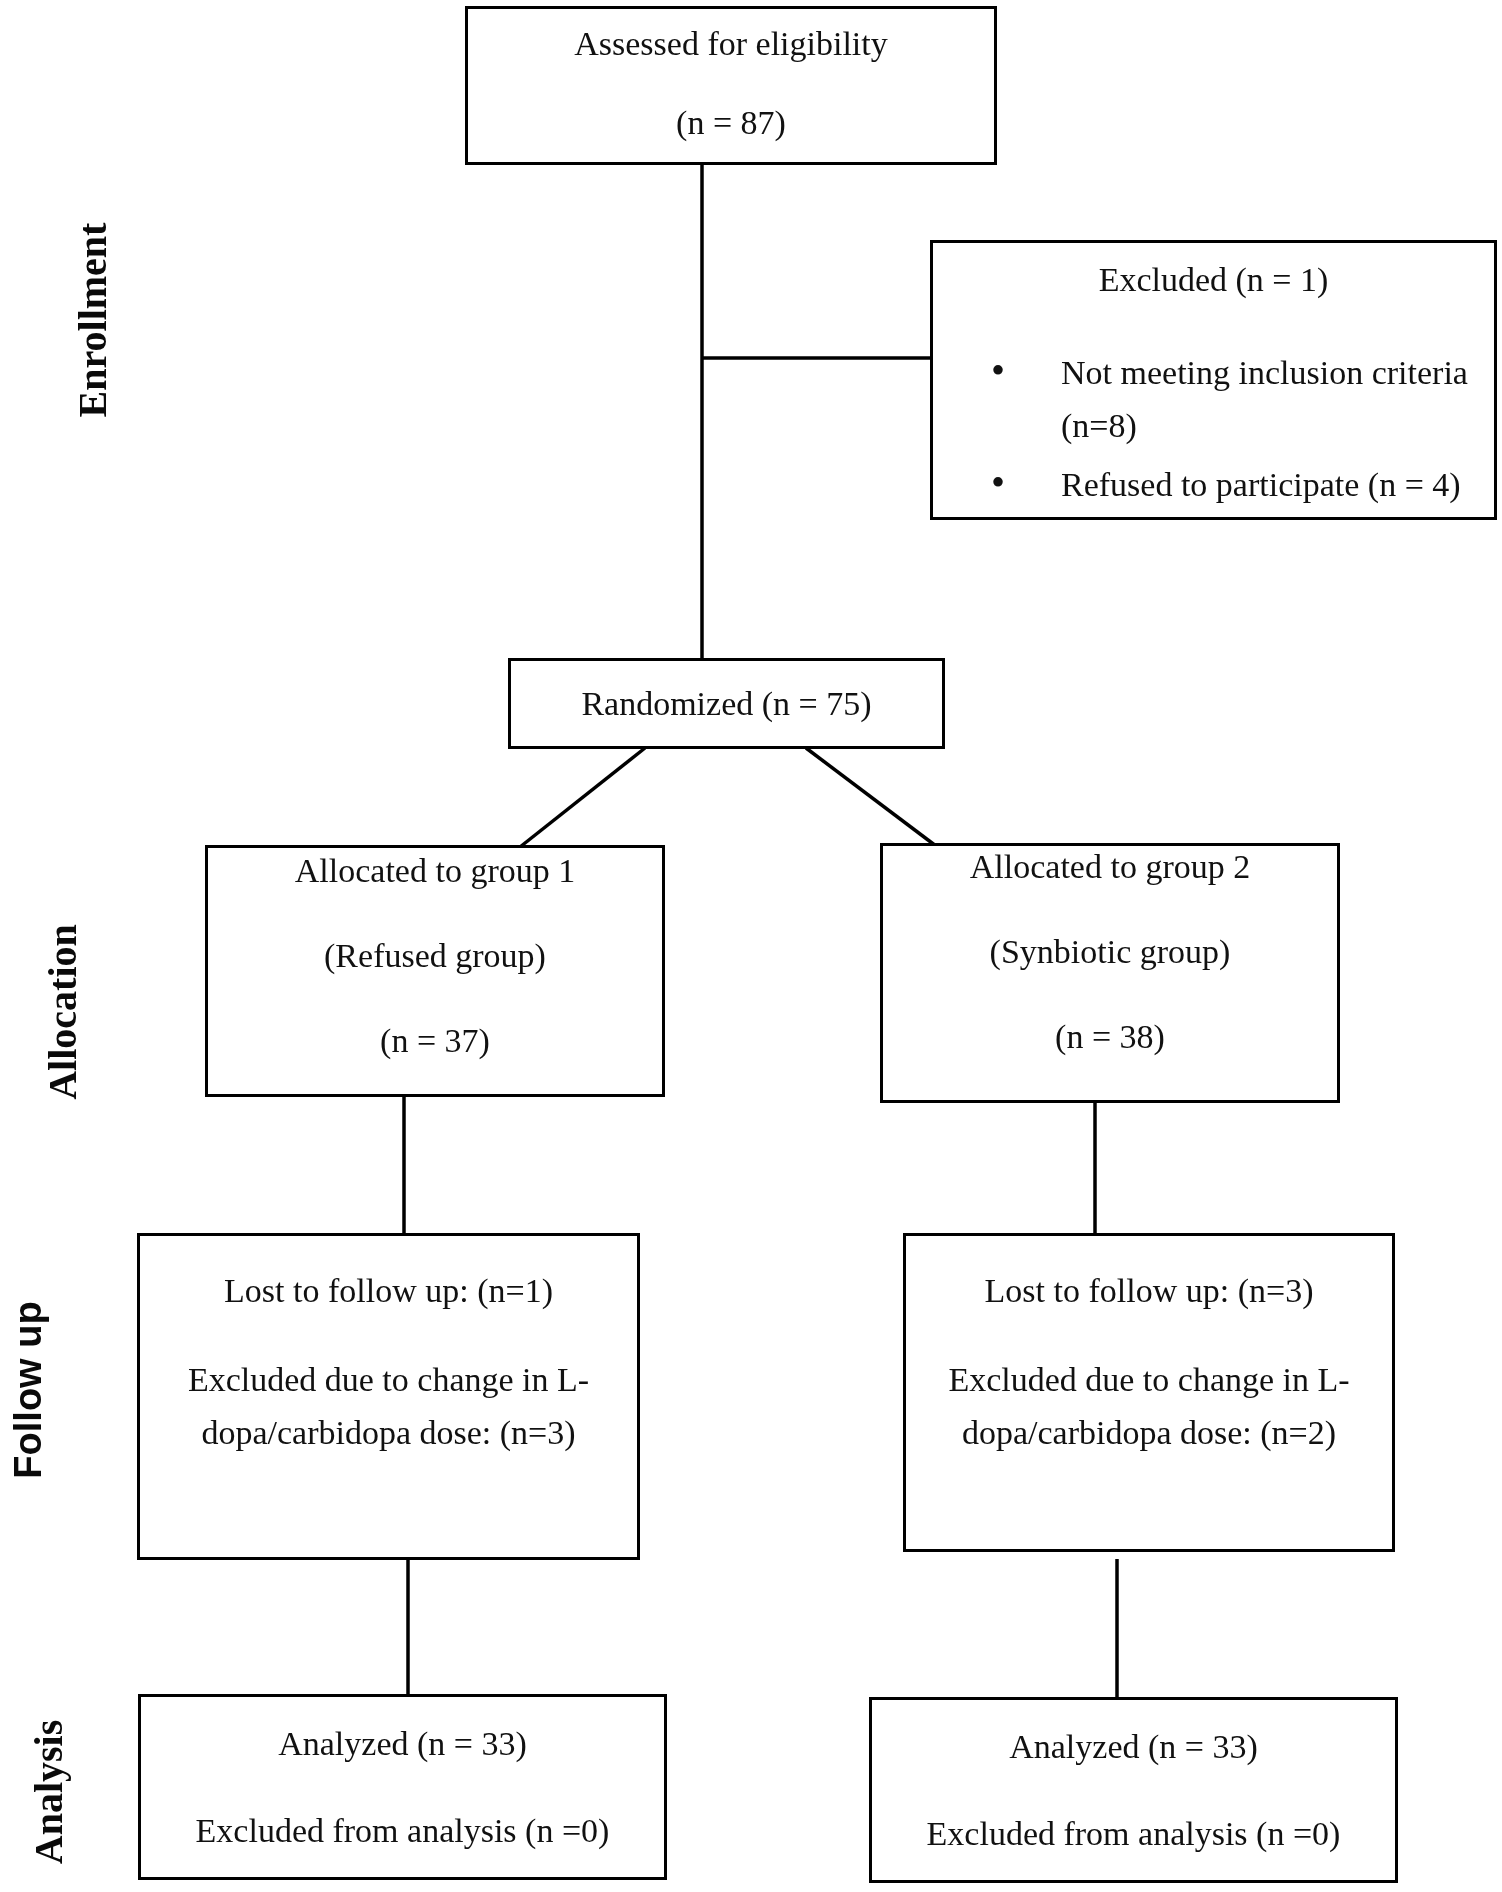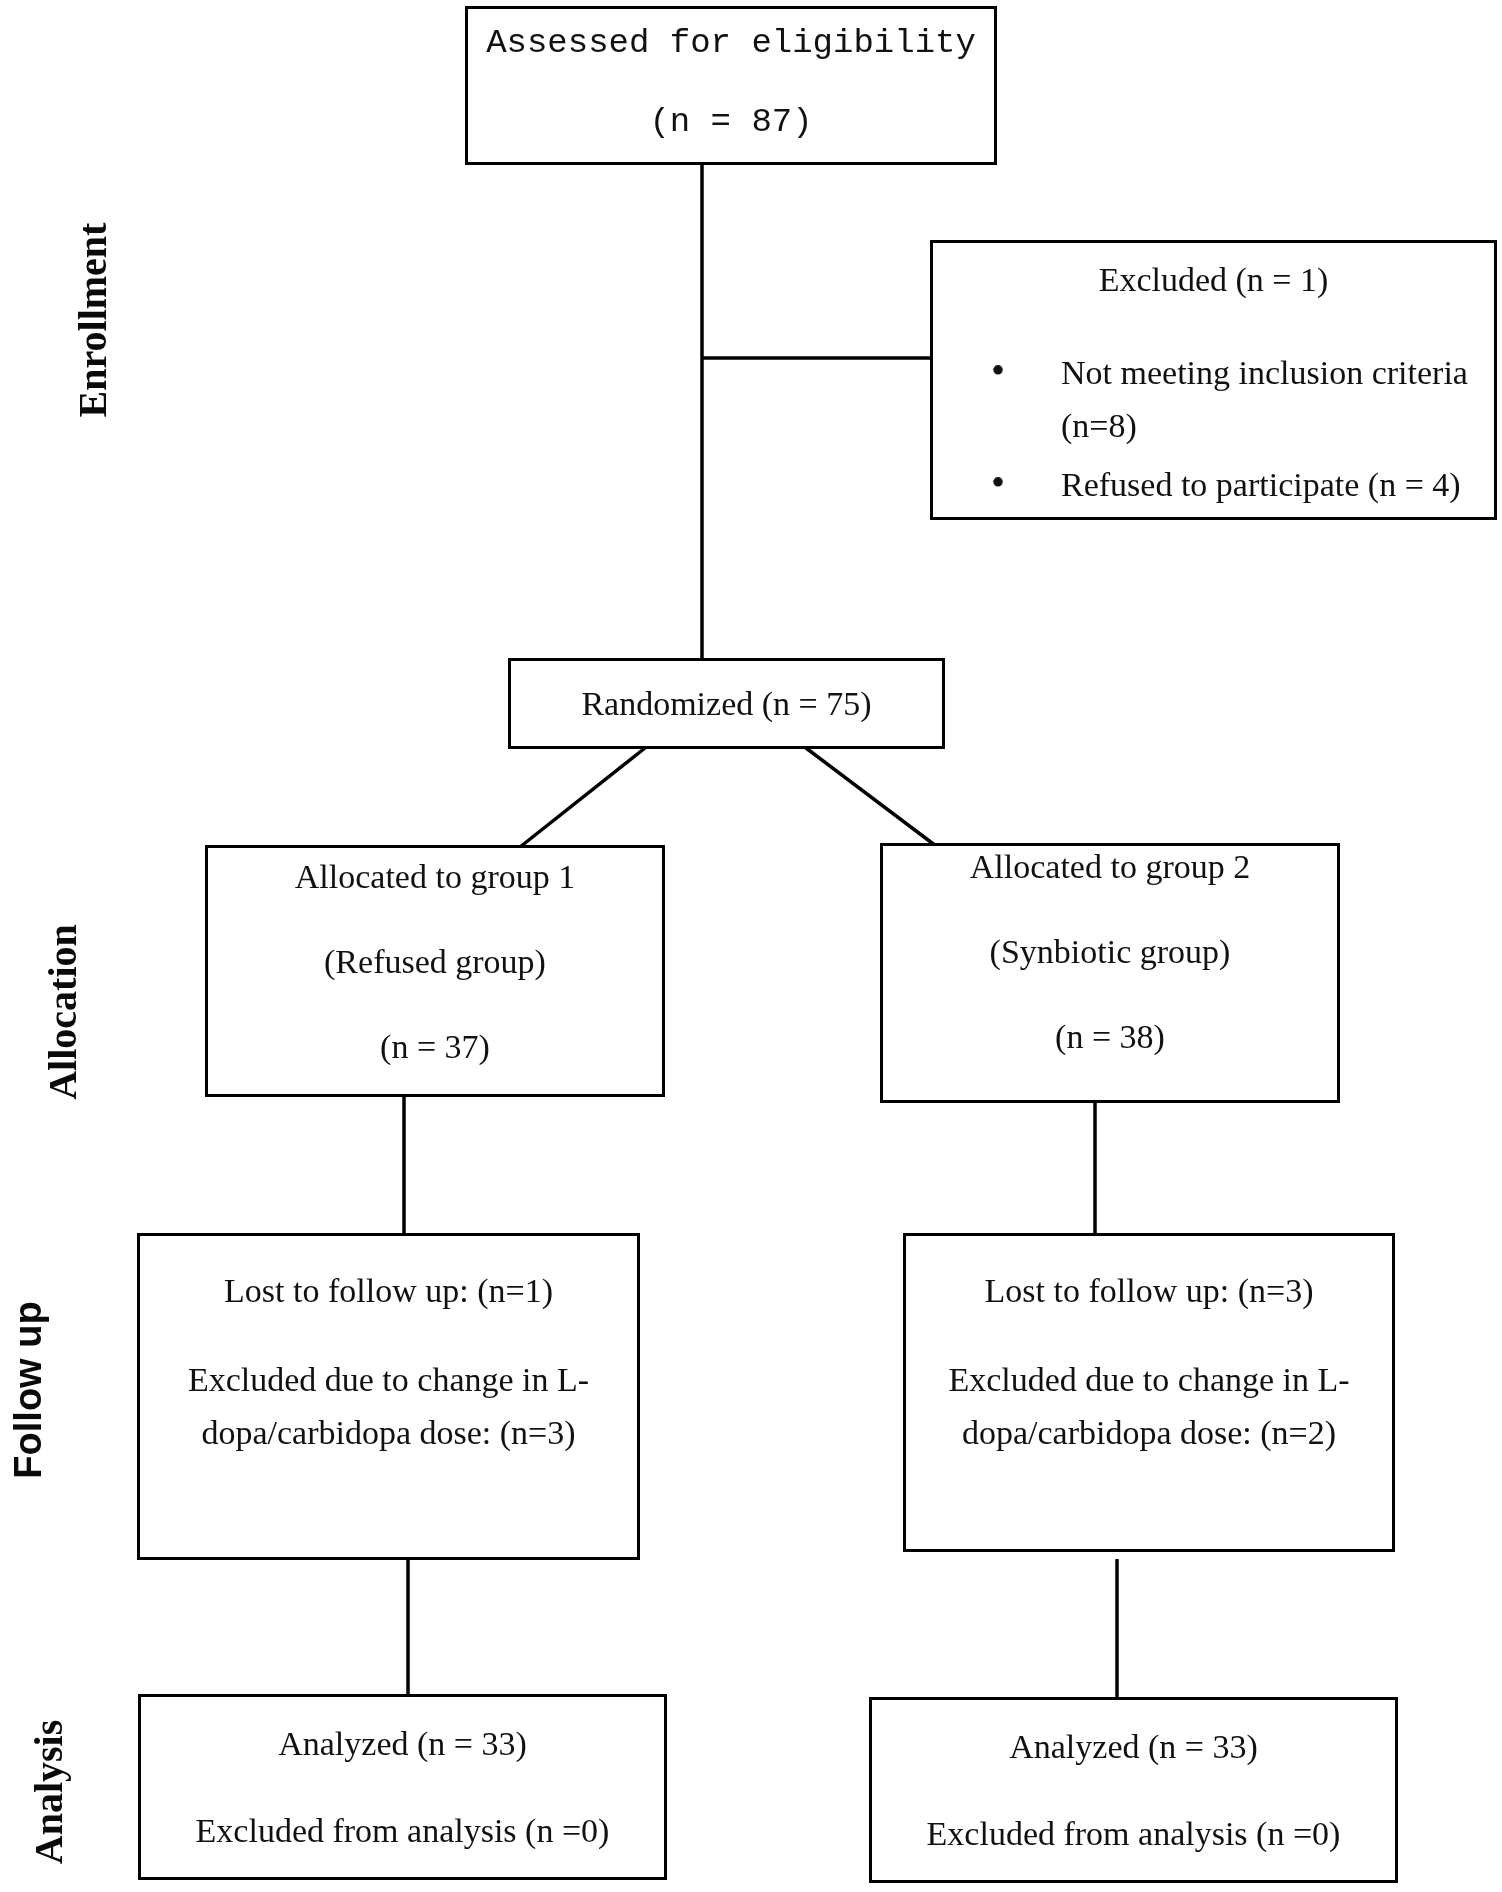--- a/index.html
+++ b/index.html
@@ -29,41 +29,41 @@
     transform: translate(-50%, -50%) rotate(-90deg);
     font-weight: bold;
     font-size: 40px;
     color: #0a0a0a;
   }
   .stage-label.sans {
     font-family: "Liberation Sans", "DejaVu Sans", sans-serif;
     font-size: 38px;
   }
   
-  #box-assessed   { left: 465px; top: 6px;    width: 532px; height: 159px; padding-top: 14px; font-family: Liberation Mono, monospace; }
+  #box-assessed   { left: 465px; top: 6px;    width: 532px; height: 159px; padding-top: 14px; }
   #box-assessed p.l1 { margin-bottom: 38px; }
   #box-excluded   { left: 930px; top: 240px;  width: 567px; height: 280px; padding-top: 16px; }
   #box-excluded ul {
     margin: 46px 0 0 0;
     padding: 0 10px 0 58px;
     list-style: none;
     text-align: left;
     line-height: 53px;
   }
   #box-excluded li { position: relative; padding-left: 70px; margin-bottom: 6px; }
   #box-excluded li::before {
     content: "\2022";
     position: absolute;
     left: 0;
     top: -2px;
     font-size: 40px;
   }
   #box-randomized { left: 508px; top: 658px;  width: 437px; height: 91px;
                     display: flex; align-items: center; justify-content: center; }
-  #box-group1     { left: 205px; top: 845px;  width: 460px; height: 252px; padding-top: 8px; }
+  #box-group1     { left: 205px; top: 845px;  width: 460px; height: 252px; padding-top: 2px; }
   #box-group2     { left: 880px; top: 843px;  width: 460px; height: 260px; }
   .alloc p { margin-bottom: 44px; }
   #box-followup1  { left: 137px; top: 1233px; width: 503px; height: 327px; padding: 34px 18px 16px 18px; }
   #box-followup2  { left: 903px; top: 1233px; width: 492px; height: 319px; padding: 34px 14px 0 14px; }
   .followup p.l1 { margin-bottom: 42px; }
   .followup p.l2 { line-height: 53px; }
   #box-analysis1  { left: 138px; top: 1694px; width: 529px; height: 186px; padding-top: 26px; }
   #box-analysis2  { left: 869px; top: 1697px; width: 529px; height: 186px; padding-top: 26px; }
   .analysis p.l1 { margin-bottom: 46px; }
   

